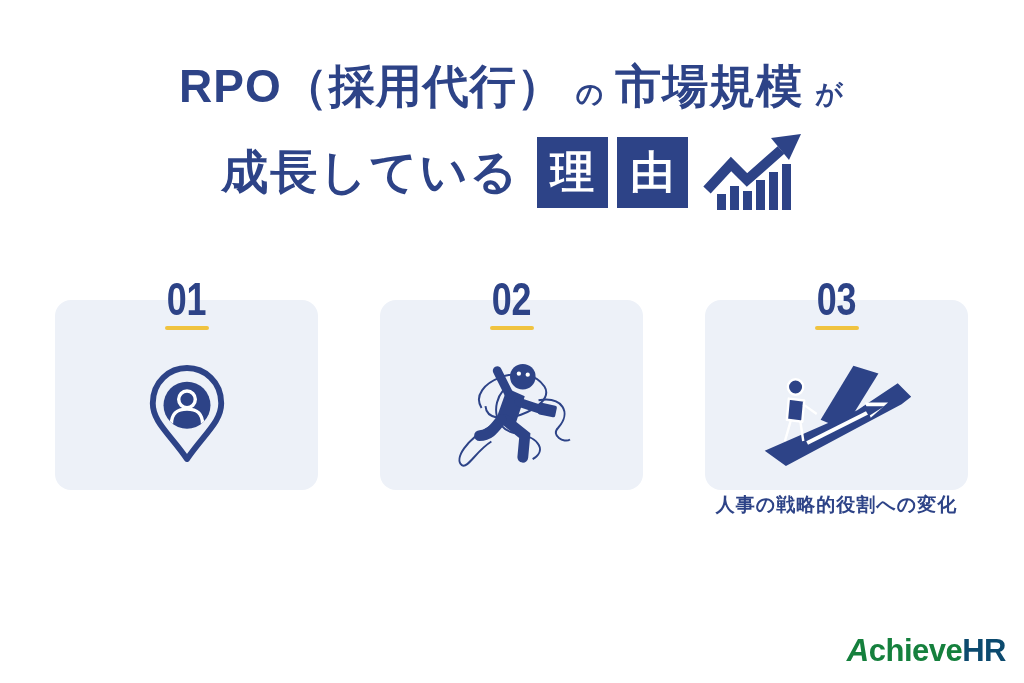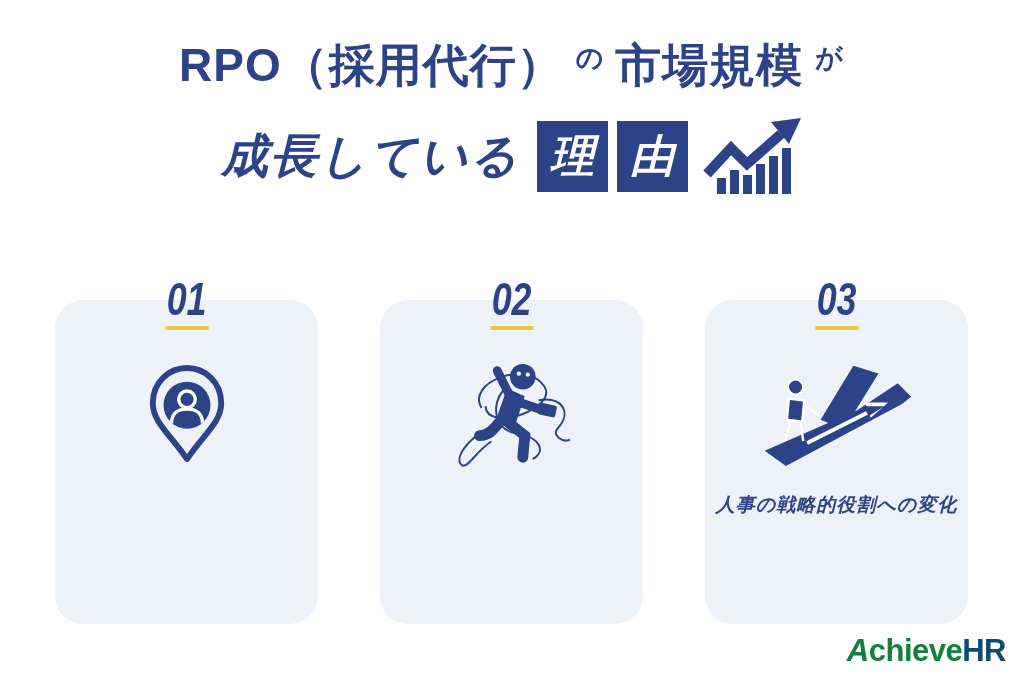--- a/index.html
+++ b/index.html
@@ -12,43 +12,42 @@
     background:#ffffff;
     overflow:hidden;
   }
 
   
   .title-block {
     position:absolute; top:40px; left:0; width:100%;
     color:#2d4387; text-align:center;
   }
   .title-line { display:flex; justify-content:center; align-items:center; }
-  .title-line1 { align-items:flex-start; gap:10px; height:56px; }
+  .title-line1 { align-items:flex-end; gap:10px; height:56px;margin-top:16px; }
   .t-big   { font-size:46px; font-weight:800; letter-spacing:1px; line-height:1.1; }
   .t-small { font-size:27px; font-weight:600; padding:0 2px; }
-  .title-line2 { margin-top:22px; gap:9px; height:76px;font-style:italic; }
+  .title-line2 { margin-top:22px; gap:9px; height:76px; }
   .t-big2 { font-size:47px; font-weight:800; letter-spacing:2px; margin-right:8px; }
   .char-box {
     width:71px; height:71px; background:#2d4387; color:#ffffff;
     display:flex; align-items:center; justify-content:center;
     font-size:44px; font-weight:700; line-height:1;
   }
   .chart-icon { margin-left:6px; display:block; }
 
   
   .cards {
     position:absolute; top:300px; left:55px; width:913px;
     display:flex; justify-content:space-between;
   }
   .card {
     position:relative;
-    width:263px; height:324px;
+    width:263px; height:190px;
     background:#edf1f8;
-    border-radius:28px;
-    font-style:italic;
+    border-radius:16px;
   }
   .card-number {
     position:absolute; top:-24px; left:0; width:100%;
     text-align:center; line-height:1;
   }
   .card-number .digits {
     display:inline-block;
     font-size:46px; font-weight:700; color:#2d4387;
     transform:scale(0.78,1.02); transform-origin:center bottom;
     letter-spacing:0;

